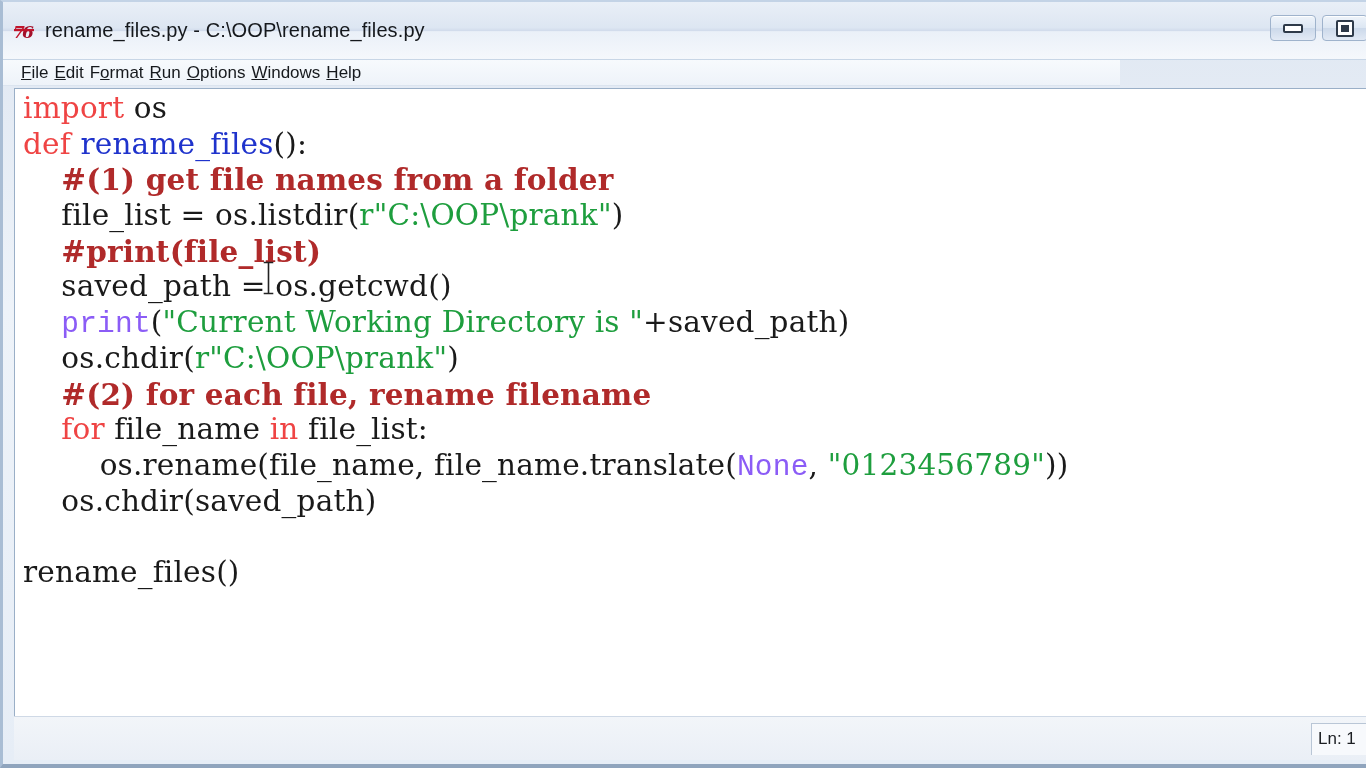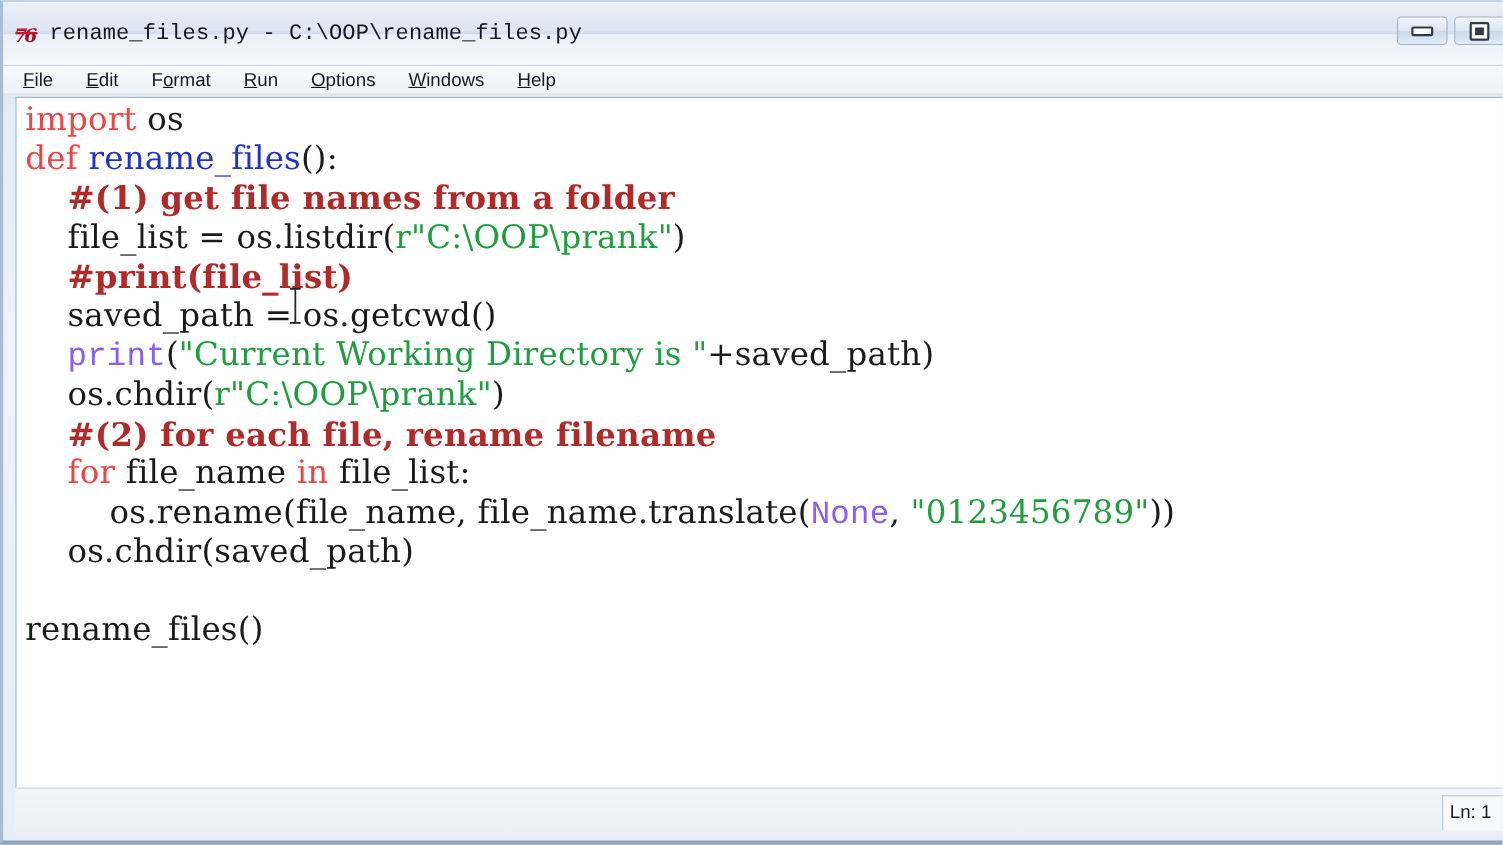--- a/index.html
+++ b/index.html
@@ -50,21 +50,21 @@
     flex:0 0 auto;
     margin-right:6px;
     margin-top:2px;
   }
   #title-icon svg { display:block; }
   #title-text {
     font-size:20px;
     color:#15181c;
     letter-spacing:0.1px;
     white-space:nowrap;
-    font-family:Liberation Mono, monospace;
+    font-family:Liberation Sans, sans-serif;
     text-align:center;
   }
 
   #win-buttons {
     position:absolute;
     right:-2px; top:13px;
     display:flex;
     gap:6px;
   }
   .win-btn {
@@ -91,26 +91,26 @@
   .glyph-max::after{
     content:"";
     position:absolute; left:3px; top:3px; right:3px; bottom:3px;
     background:#2e3a49;
   }
 
   
   #menubar {
     position:absolute;
     left:0; top:58px;
-    width:1363px; height:26px;
+    width:1117px; height:26px;
     background:linear-gradient(to bottom,#f7fafd 0%, #eef3f9 100%);
     display:flex;
     align-items:center;
     padding-left:18px;
-    gap:30px;
+    gap:6px;
     border-bottom:1px solid #dbe4ef;
   }
   .menu-item {
     font-size:17px;
     color:#16191d;
     white-space:nowrap;
     cursor:default;
     font-family:"Liberation Sans", sans-serif;
   }
   .menu-item .acc { text-decoration:underline; }

